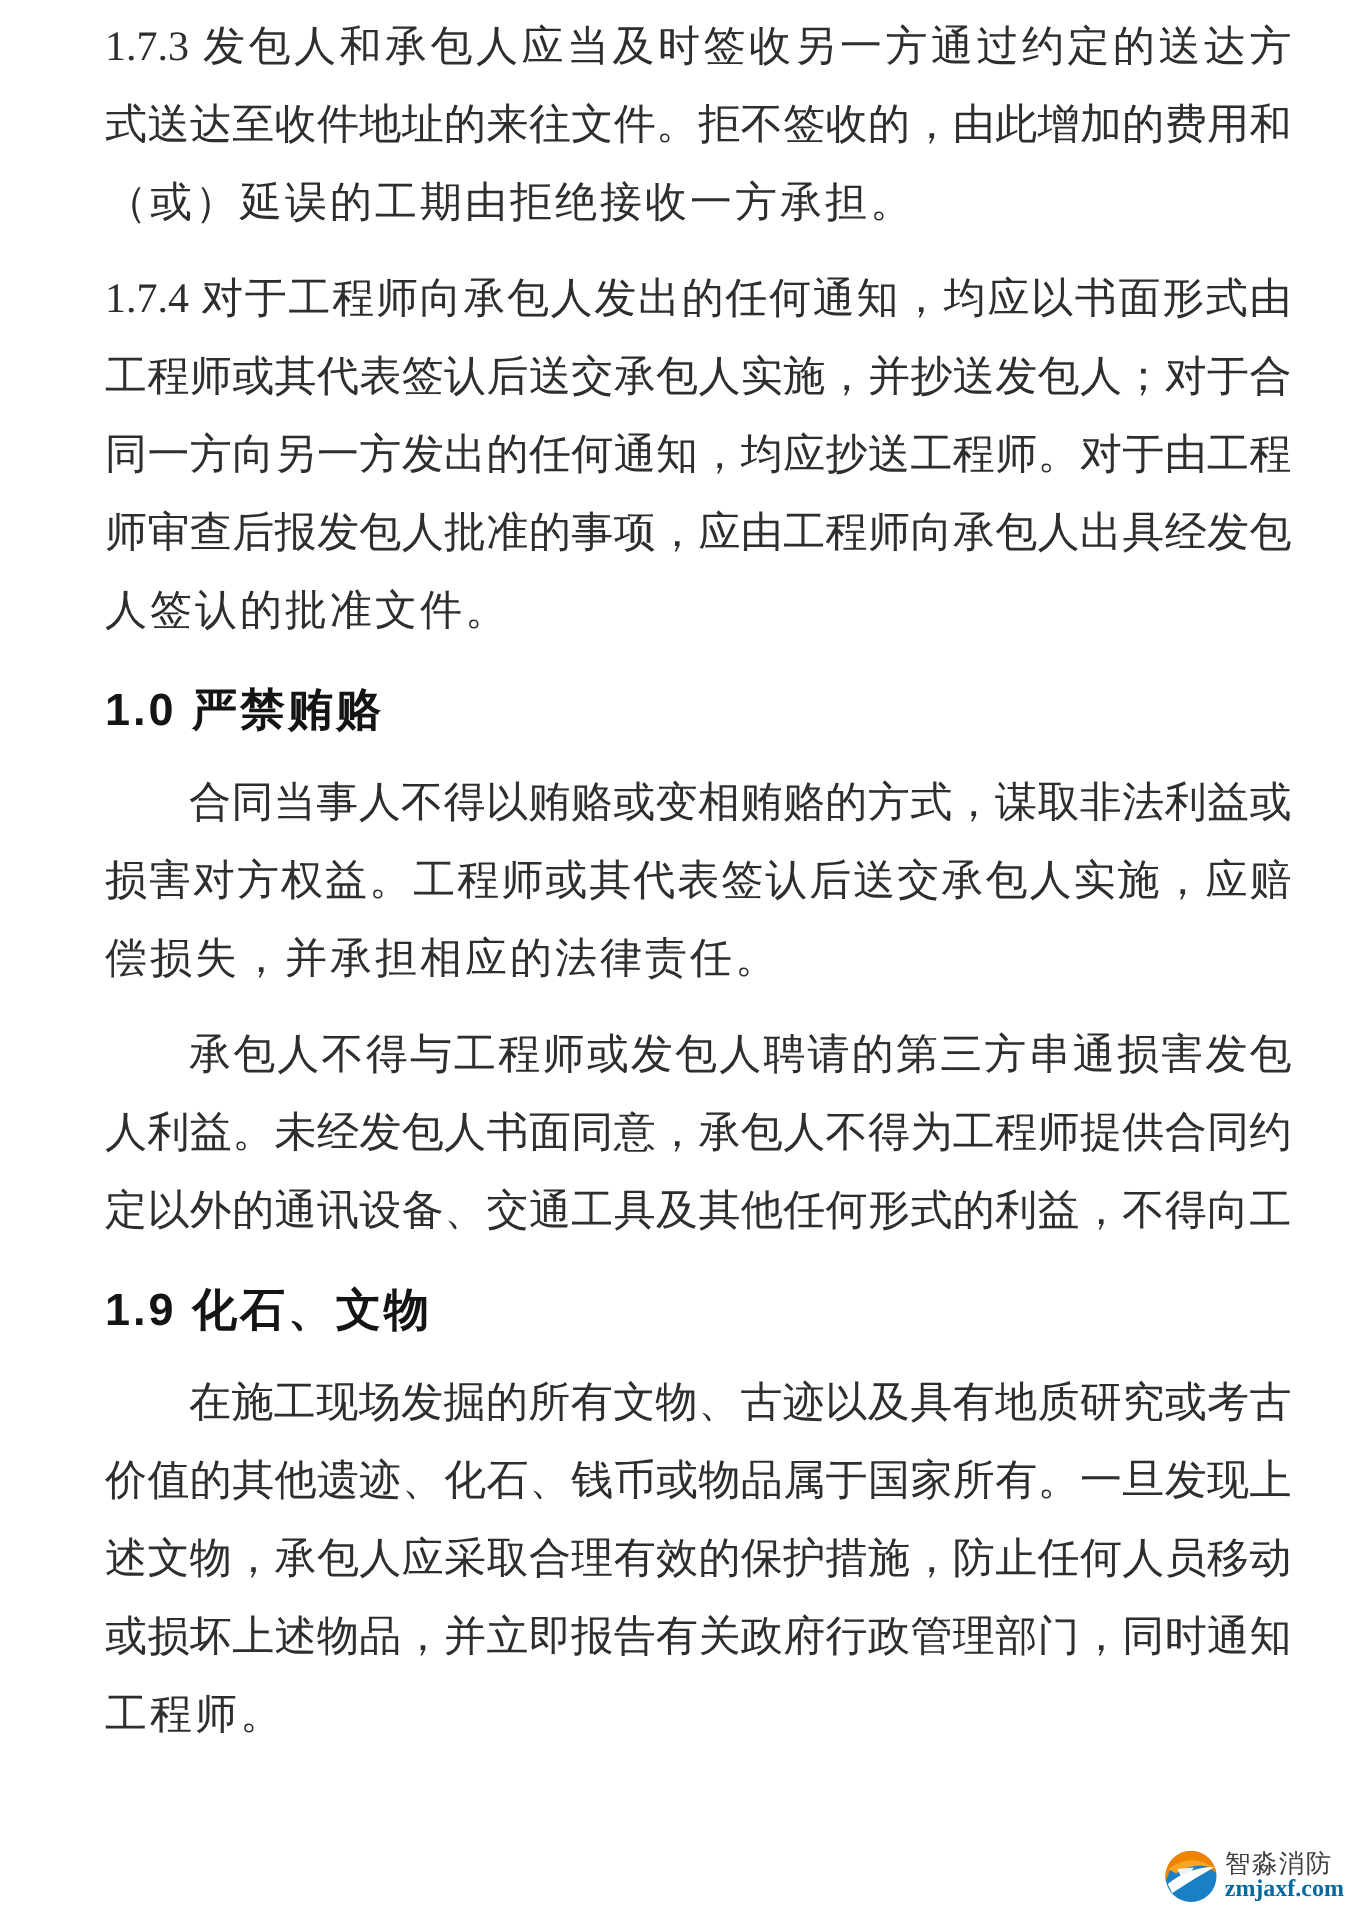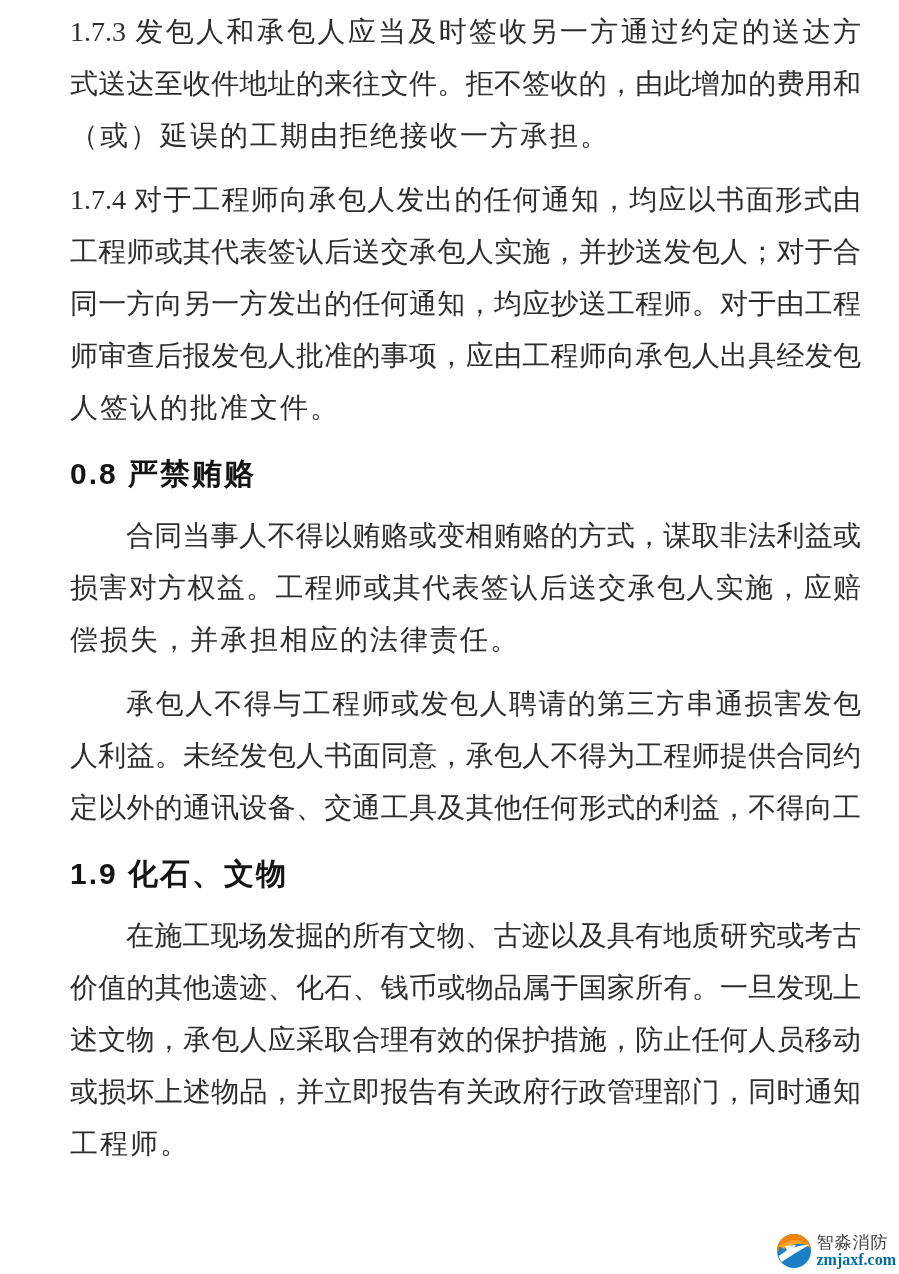--- a/index.html
+++ b/index.html
@@ -56,21 +56,21 @@
     </p>
 
     <p class="para">
       <span class="line">1.7.4 对于工程师向承包人发出的任何通知，均应以书面形式由</span>
       <span class="line">工程师或其代表签认后送交承包人实施，并抄送发包人；对于合</span>
       <span class="line">同一方向另一方发出的任何通知，均应抄送工程师。对于由工程</span>
       <span class="line">师审查后报发包人批准的事项，应由工程师向承包人出具经发包</span>
       <span class="line last">人签认的批准文件。</span>
     </p>
 
-    <h2 class="heading">0.8 严禁贿赂</h2>
+    <h2 class="heading">1.0 严禁贿赂</h2>
 
     <p class="para">
       <span class="line indent">合同当事人不得以贿赂或变相贿赂的方式，谋取非法利益或</span>
       <span class="line">损害对方权益。工程师或其代表签认后送交承包人实施，应赔</span>
       <span class="line last">偿损失，并承担相应的法律责任。</span>
     </p>
 
     <p class="para">
       <span class="line indent">承包人不得与工程师或发包人聘请的第三方串通损害发包</span>
       <span class="line">人利益。未经发包人书面同意，承包人不得为工程师提供合同约</span>

